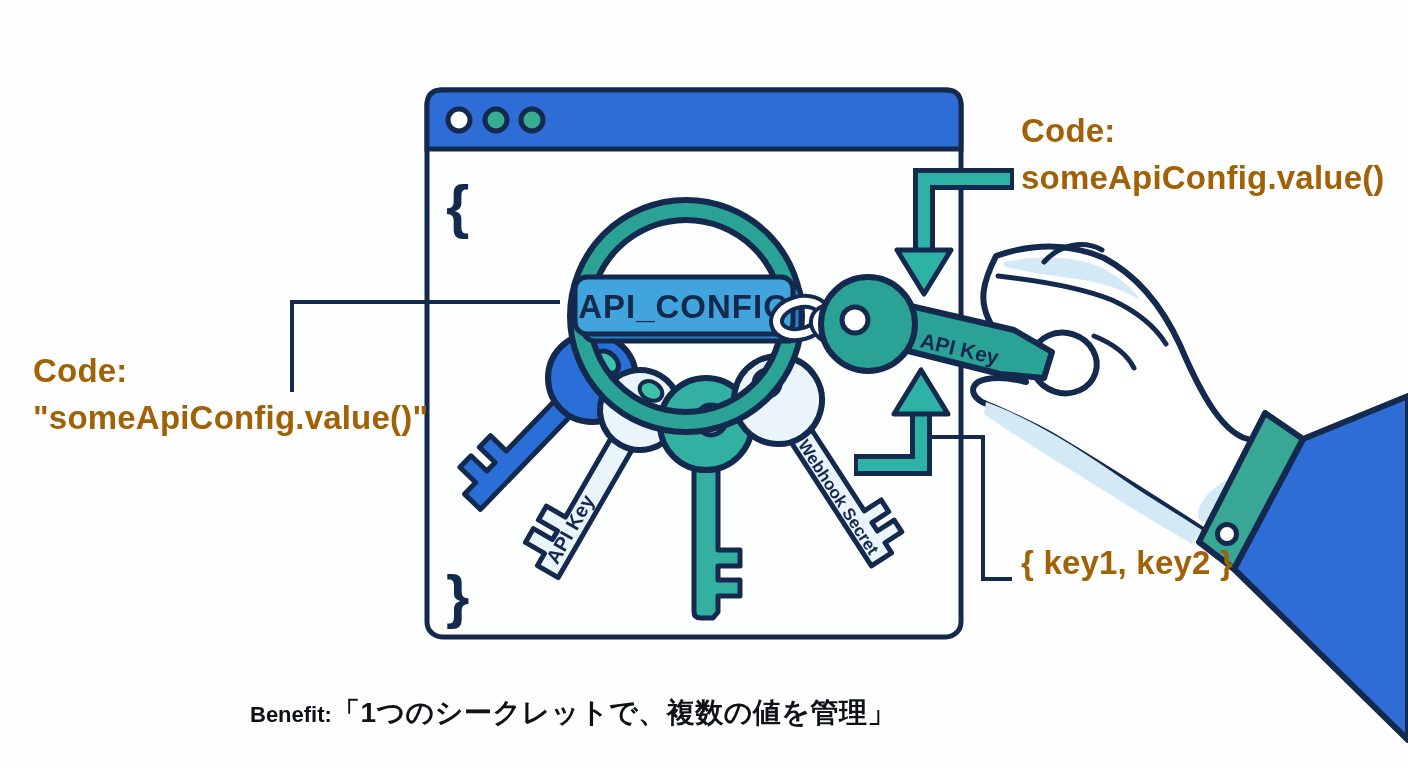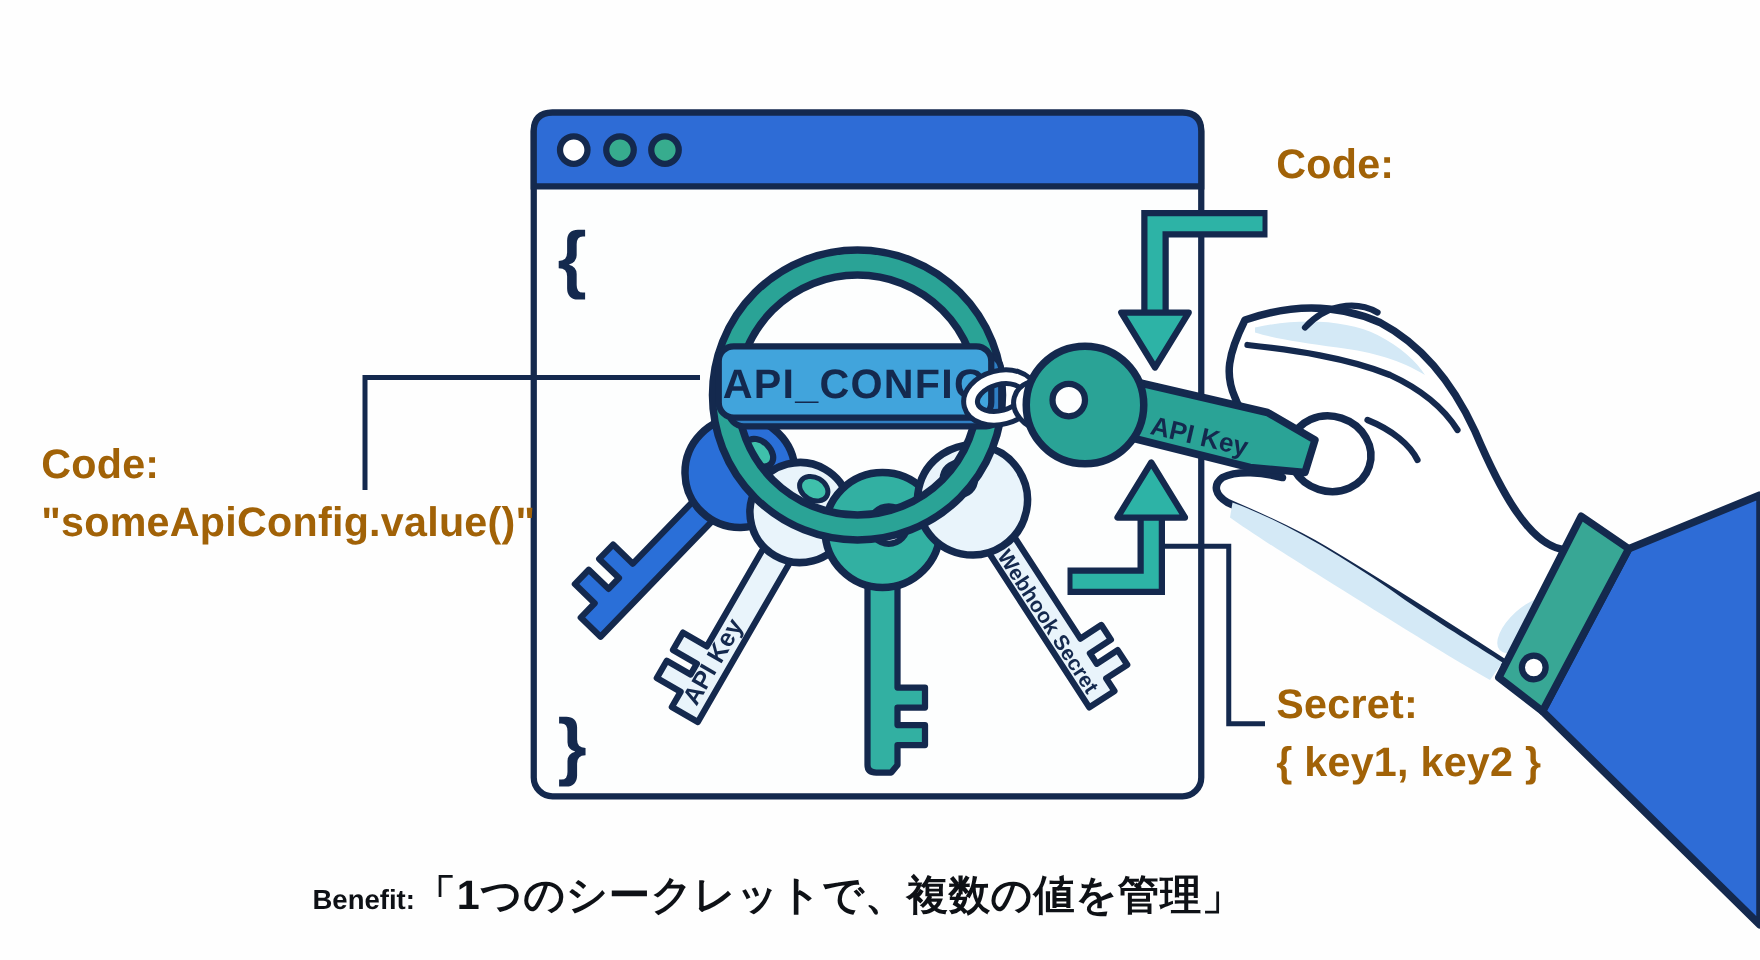--- a/index.html
+++ b/index.html
@@ -18,21 +18,21 @@
     line-height:1.42;
     white-space:nowrap;
     letter-spacing:.2px;
   }
   .caption{
     position:absolute;
     left:250px;top:694px;
     font-weight:700;color:#0e1116;white-space:nowrap;
   }
   .caption .benefit{font-size:22px;}
-  .caption .jp{font-size:33px;letter-spacing:.5px;}
+  .caption .jp{font-size:28px;letter-spacing:.5px;}
 </style>
 </head>
 <body>
 
 <div class="stage">
 <svg width="1408" height="768" viewBox="0 0 1408 768">
 
   <g>
     <rect x="427" y="90" width="534" height="547" rx="15" fill="#fdfefe" stroke="#14294e" stroke-width="5"></rect>
     <path d="M 427 149 L 427 105 Q 427 90 442 90 L 946 90 Q 961 90 961 105 L 961 149 Z" fill="#2e6cd6" stroke="#14294e" stroke-width="5"></path>
@@ -143,22 +143,22 @@
 </svg>
 </div>
 
 <div class="label" style="left:33px;top:348px;">
   <div>Code:</div>
   <div>"someApiConfig.value()"</div>
 </div>
 
 <div class="label" style="left:1021px;top:108px;">
   <div>Code:</div>
+  <div>someApiConfig.value()</div>
 </div>
 
 <div class="label" style="left:1021px;top:540px;">
-  <div>Secret:</div>
   <div>{ key1, key2 }</div>
 </div>
 
 <div class="caption">
   <span class="benefit">Benefit:</span><span class="jp">「1つのシークレットで、複数の値を管理」</span>
 </div>
 
 </body></html>

